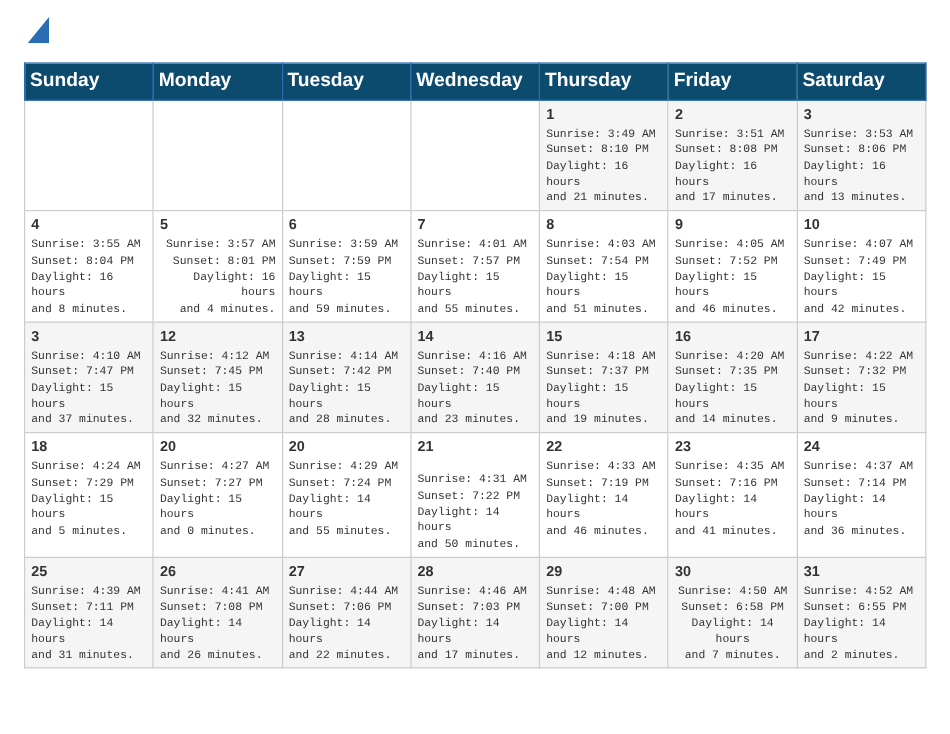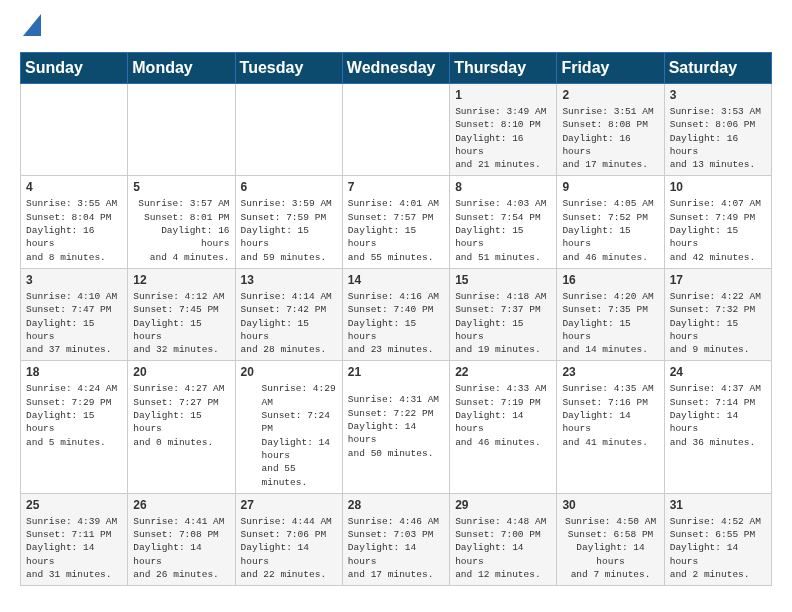--- a/index.html
+++ b/index.html
@@ -260,21 +260,21 @@
         </td>
         <td>
           <div class="day-num">20</div>
           <div class="day-info" style="white-space: pre-line;">Sunrise: 4:27 AM
 Sunset: 7:27 PM
 Daylight: 15 hours
 and 0 minutes.</div>
         </td>
         <td>
           <div class="day-num">20</div>
-          <div class="day-info" style="white-space: pre-line; margin-left: 21px;">Sunrise: 4:29 AM
+          <div class="day-info" style="white-space: pre-line;">Sunrise: 4:29 AM
 Sunset: 7:24 PM
 Daylight: 14 hours
 and 55 minutes.</div>
         </td>
         <td>
           <div class="day-num">21</div>
           <div class="day-info" style="white-space: pre-line; margin-top: 14px;">Sunrise: 4:31 AM
 Sunset: 7:22 PM
 Daylight: 14 hours
 and 50 minutes.</div>

